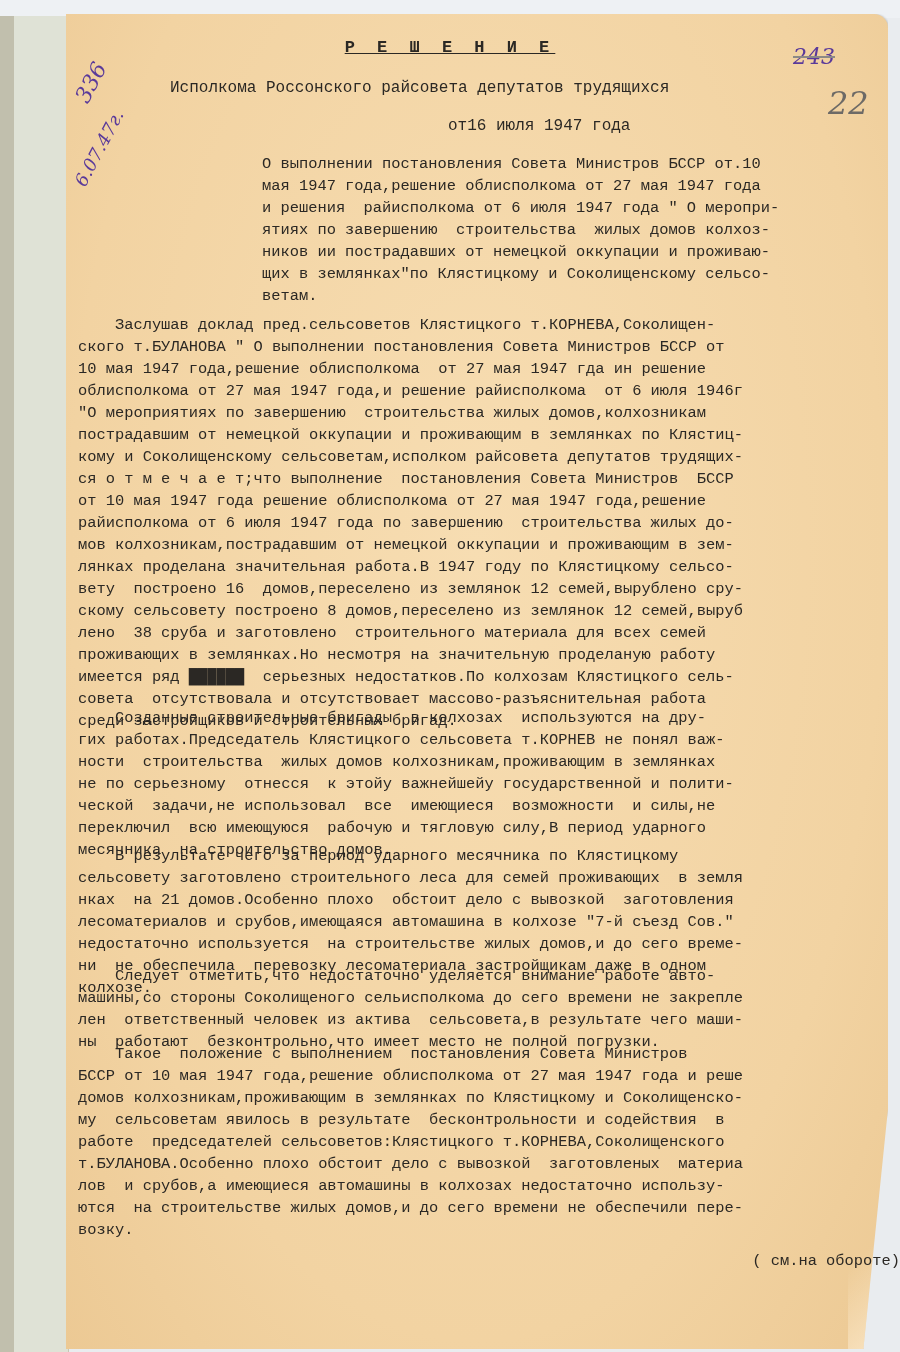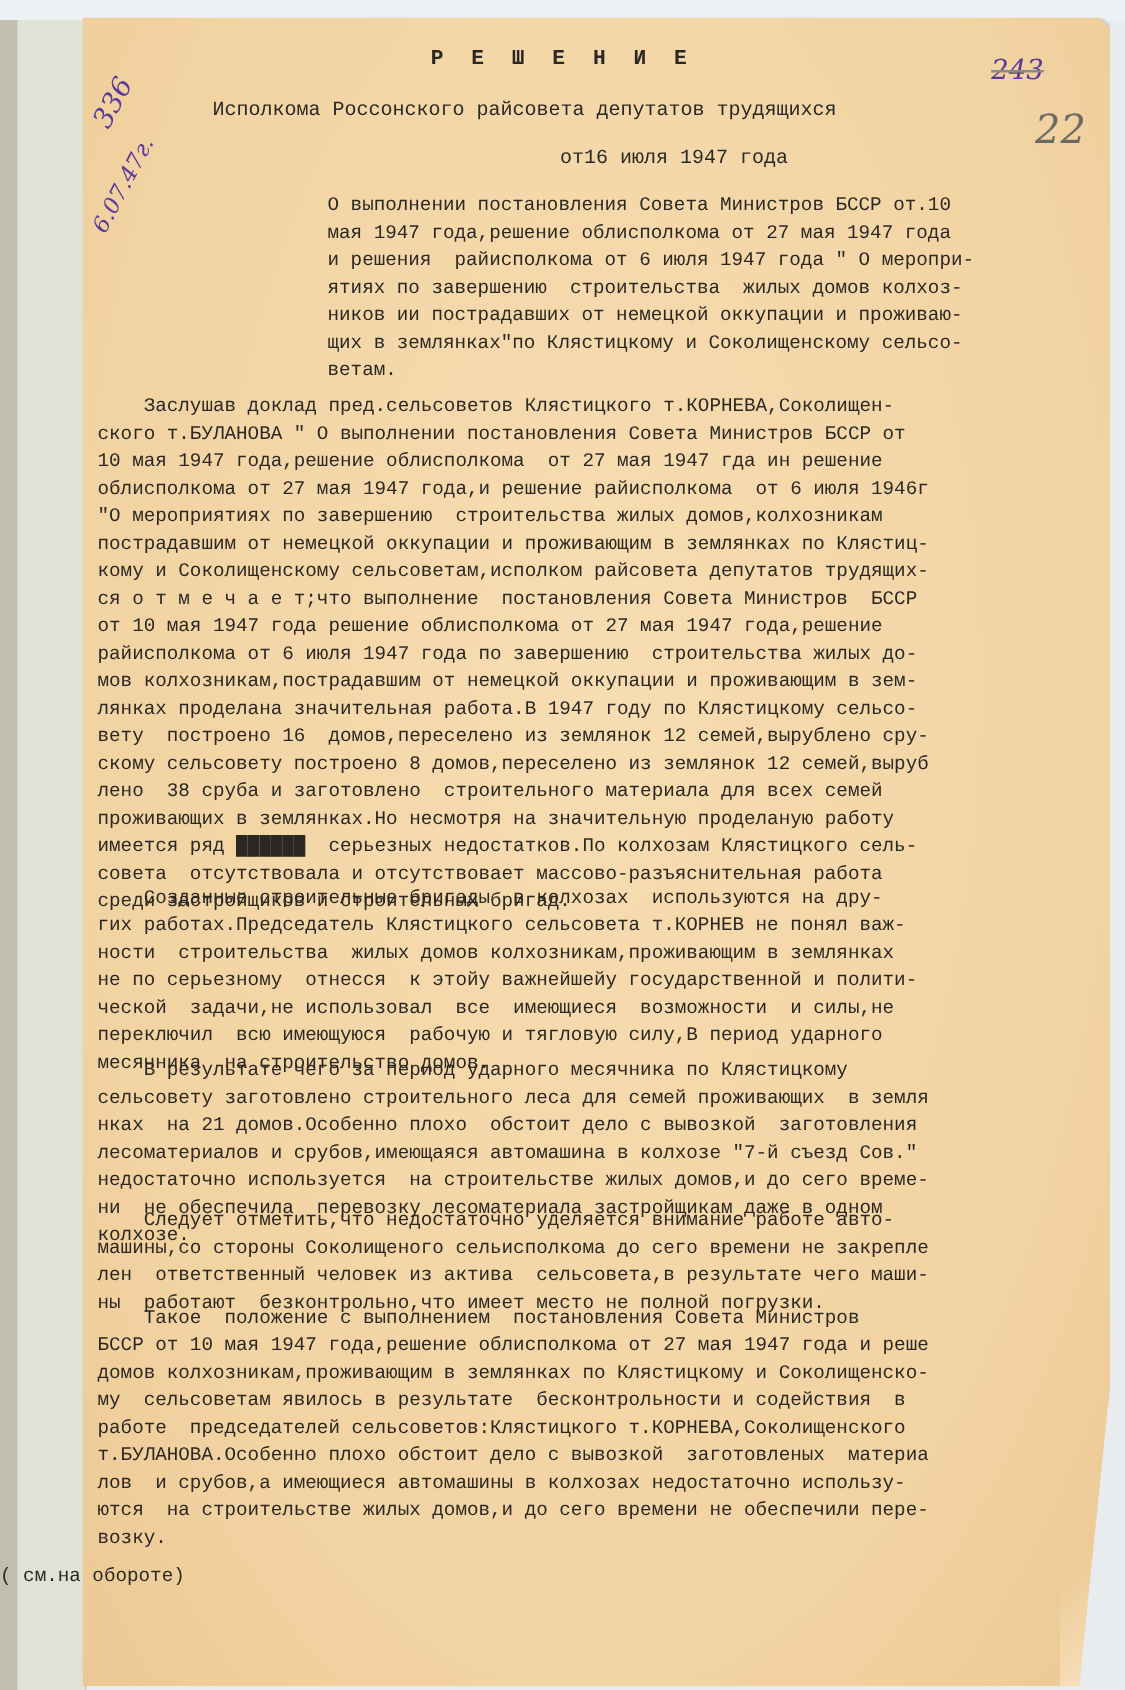--- a/index.html
+++ b/index.html
@@ -19,29 +19,29 @@
     background:#f4d9ac;
     background-image: radial-gradient(ellipse at 50% 40%, #f7ddb2 0%, #f2d3a2 70%, #ecc994 100%);
     border-top-right-radius:14px;
     box-shadow: 1px 0 2px rgba(0,0,0,.15);
     clip-path: polygon(0 0, 100% 0, 100% 82%, 97% 100%, 0 100%);
   }
   .fold {
     position:absolute; right:0; bottom:0; width:40px; height:160px;
     background:linear-gradient(135deg, rgba(255,255,255,.0) 40%, rgba(255,240,215,.7) 100%);
   }
-  .title { position:absolute; left:0; width:900px; text-align:center; top:38px; font-size:17px; letter-spacing:6px; font-weight:bold; color:#2b2824; }
+  .title { position:absolute; left:0; width:900px; text-align:center; top:38px; font-size:17px; letter-spacing:6px; font-weight:bold; color:#2b2824;text-decoration:underline; }
   .subtitle { position:absolute; top:79px; left:170px; font-size:16px; color:#2b2824; }
   .date-line { position:absolute; top:117px; left:448px; font-size:16px; color:#2b2824; }
   .block { position:absolute; left:78px; width:812px; }
   .line { display:block; height:22px; font-size:15.4px; line-height:22px; color:#2b2824; white-space:pre; overflow:visible; }
   .hw { position:absolute; font-family:"DejaVu Serif", serif; font-style:italic; }
   .hw-purple { color:#5a3a9a; }
   .hw-gray { color:#6d6a66; }
-  .footer { position:absolute; top:1252px; left:0; width:900px; text-align:left; font-size:15.4px; color:#2b2824; }
+  .footer { position:absolute; top:1252px; left:0; width:900px; text-align:right; font-size:15.4px; color:#2b2824; }
 </style>
 </head>
 <body>
 
 <div class="backdrop-top"></div>
 <div class="left-card"></div>
 <div class="left-card-edge"></div>
 
 <div class="paper">
   <div class="fold"></div>

